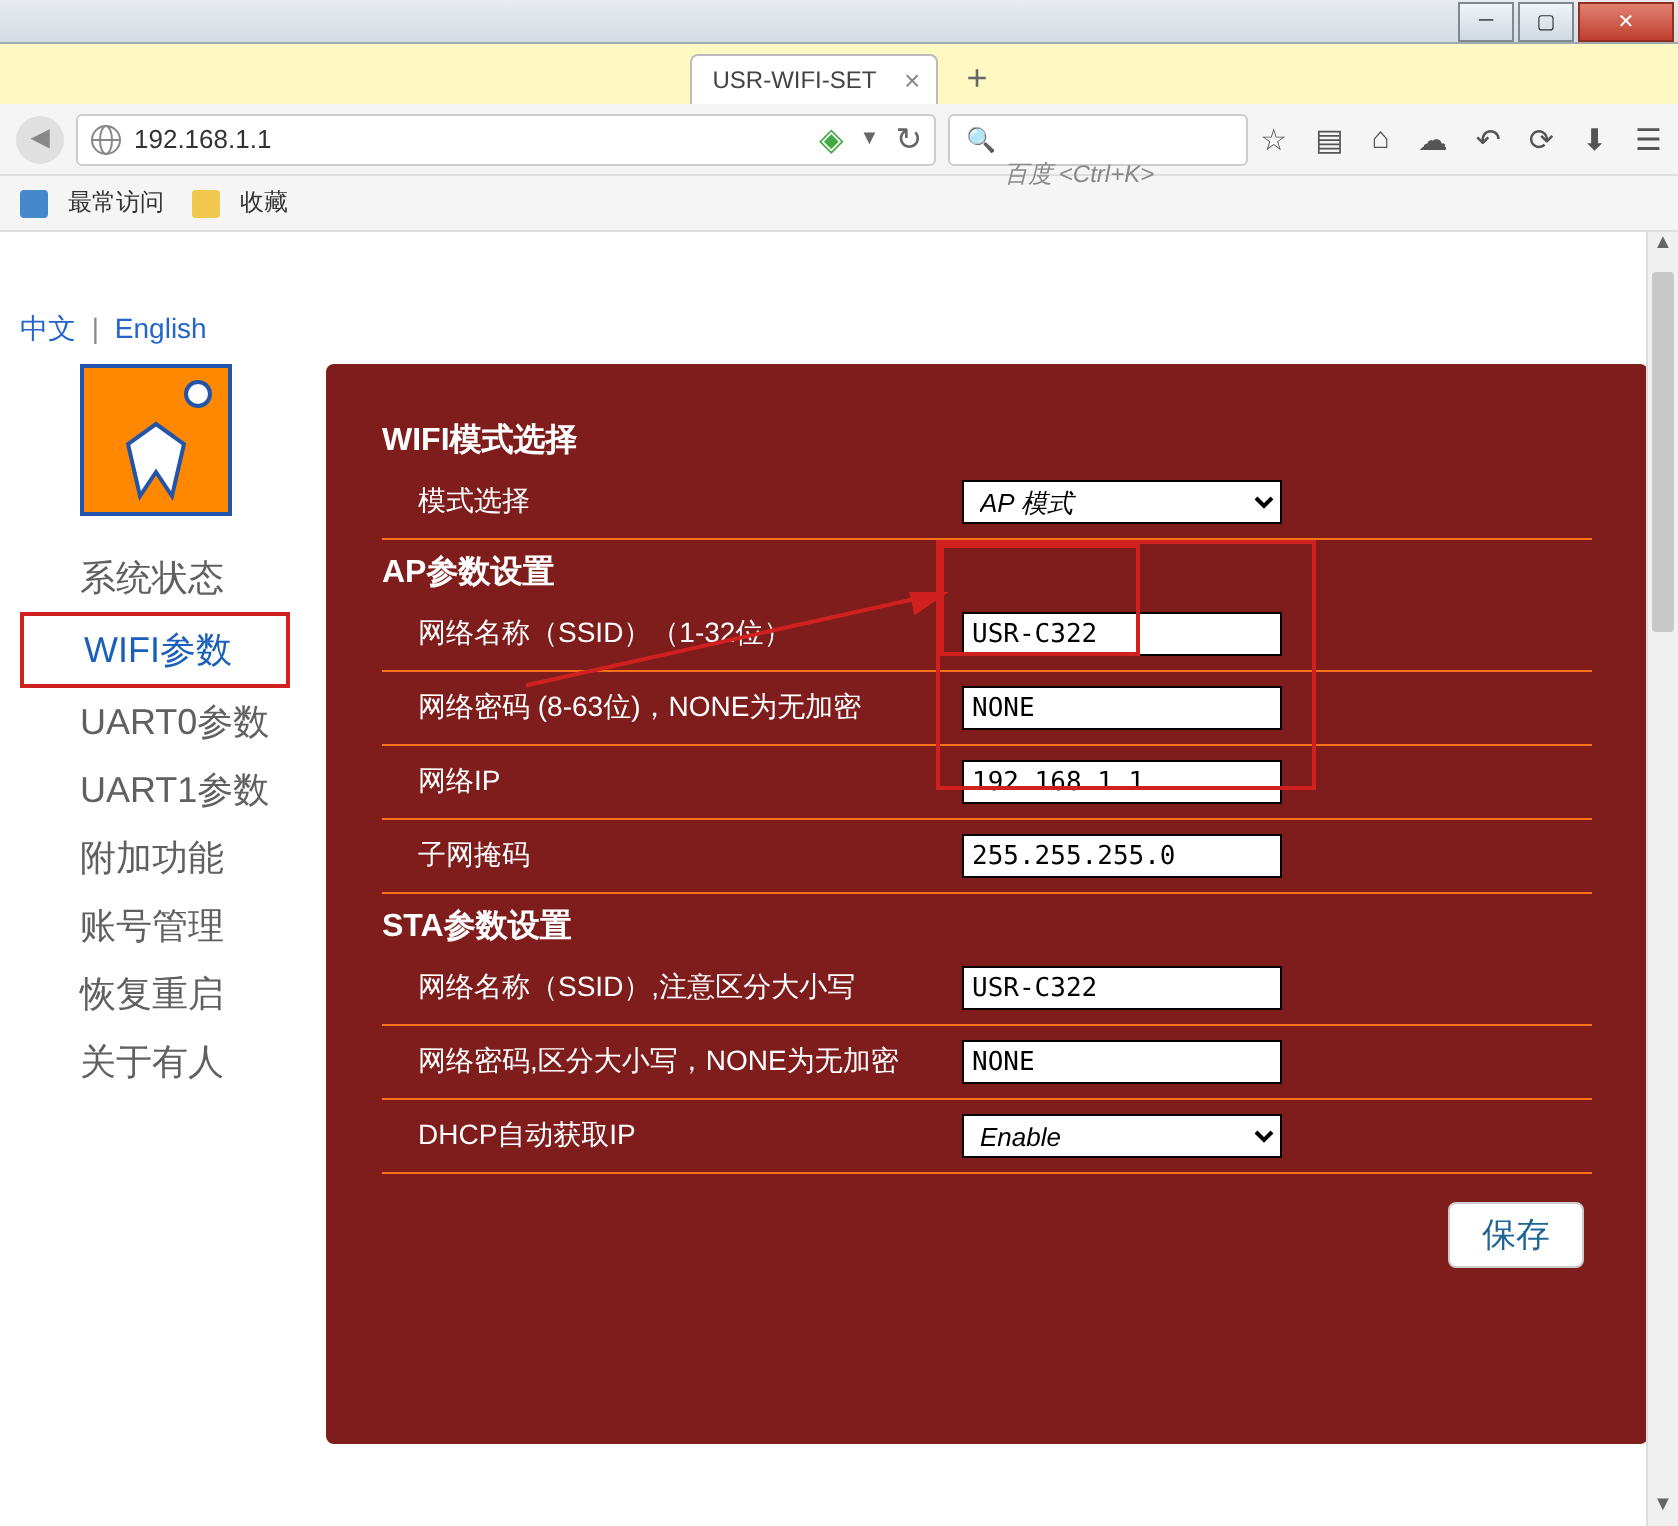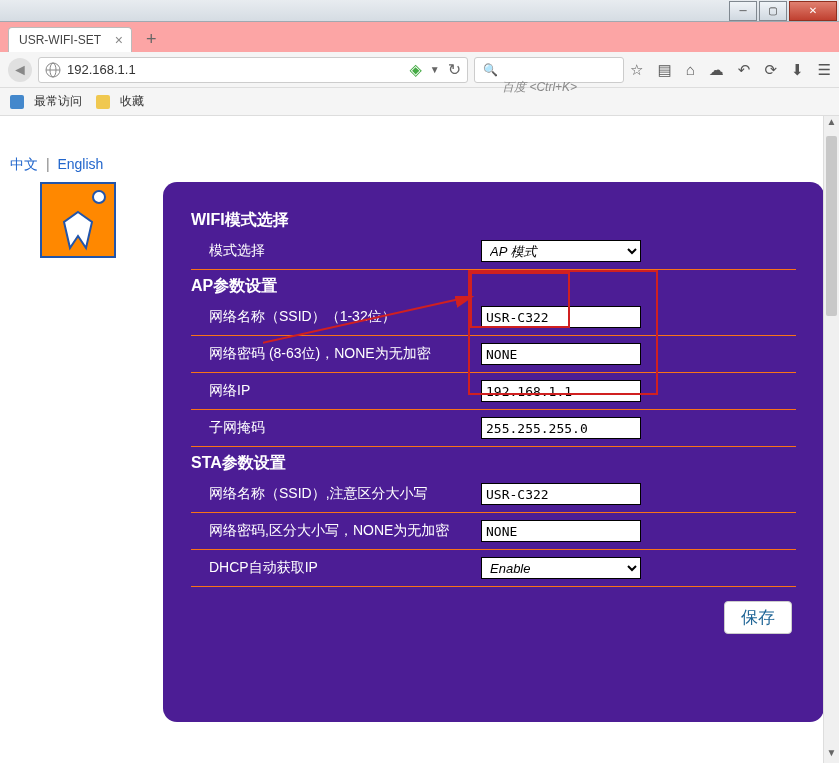--- a/index.html
+++ b/index.html
@@ -6,21 +6,21 @@
     body { font-family: "Microsoft YaHei", Arial, sans-serif; background: #fff; width: 839px; height: 763px; overflow: hidden; }
     
     
     .window-chrome { height: 22px; background: linear-gradient(#e8ecf0, #d5dce3); display: flex; justify-content: flex-end; align-items: center; border-bottom: 1px solid #a0a8b0; }
     .chrome-btn { width: 28px; height: 20px; margin-right: 2px; display: flex; align-items: center; justify-content: center; font-size: 10px; color: #333; }
     .chrome-min { background: linear-gradient(#f0f4f8, #d0d8e0); border: 1px solid #808890; }
     .chrome-max { background: linear-gradient(#f0f4f8, #d0d8e0); border: 1px solid #808890; }
     .chrome-close { background: linear-gradient(#e08070, #c04030); border: 1px solid #903020; color: #fff; width: 48px; }
     
     
-    .tab-bar { height: 30px; background: #fca5a5; display: flex; align-items: flex-end; padding-left: 8px; }
+    .tab-bar { height: 30px; background: #fef9c3; display: flex; align-items: flex-end; padding-left: 8px; justify-content: center; }
     .tab { background: #fff; border: 1px solid #bbb; border-bottom: none; border-radius: 4px 4px 0 0; padding: 5px 30px 5px 10px; font-size: 12px; color: #444; position: relative; display: flex; align-items: center; }
     .tab-close { position: absolute; right: 8px; font-size: 14px; color: #888; }
     .tab-new { margin-left: 6px; font-size: 18px; color: #666; padding: 2px 8px; }
     
     
     .url-bar { height: 36px; background: #f5f5f5; border-bottom: 1px solid #ddd; display: flex; align-items: center; padding: 4px 8px; gap: 6px; }
     .nav-back { width: 24px; height: 24px; border-radius: 50%; background: #e0e0e0; display: flex; align-items: center; justify-content: center; color: #888; font-size: 16px; }
     .url-input-wrap { flex: 1; display: flex; align-items: center; background: #fff; border: 1px solid #ccc; border-radius: 3px; height: 26px; padding: 0 6px; }
     .globe { width: 16px; height: 16px; margin-right: 6px; color: #888; }
     .url-text { flex: 1; font-size: 13px; color: #333; border: none; outline: none; }
@@ -49,21 +49,21 @@
     .sidebar { width: 135px; }
     .logo { width: 76px; height: 76px; background: #ff8800; border: 2px solid #2255aa; margin-left: 30px; margin-bottom: 14px; position: relative; }
     .logo-inner { position: absolute; top: 6px; right: 8px; width: 14px; height: 14px; border-radius: 50%; background: #fff; border: 2px solid #2255aa; }
     .logo-body { position: absolute; top: 24px; left: 12px; width: 48px; height: 44px; }
     .logo-body svg { width: 100%; height: 100%; }
     
     .nav-list { list-style: none; }
     .nav-item { font-size: 18px; color: #606060; padding: 5px 0 5px 30px; cursor: pointer; }
     .nav-item.active { color: #1a5fba; border: 2px solid #d02020; }
     
-    .config-panel { flex: 1; background: #4c1d95; border-radius: 14px; padding: 22px 28px 30px 28px; color: #fff; min-height: 540px; position: relative; }
+    .config-panel { flex: 1; background: #7f1d1d; border-radius: 4px; padding: 22px 28px 30px 28px; color: #fff; min-height: 540px; position: relative; }
     
     .section-title { font-size: 16px; font-weight: bold; margin-top: 6px; margin-bottom: 2px; }
     
     .form-row { display: flex; align-items: center; border-bottom: 1px solid #f97316; padding: 7px 0; }
     .form-label { width: 290px; font-size: 14px; padding-left: 18px; }
     .form-row input[type=text], .form-row select { width: 160px; height: 22px; background: #fff; color: #000; border: 1px solid #000; font-family: monospace; font-size: 13px; padding: 0 4px; }
     .form-row select { font-family: "Microsoft YaHei", Arial; font-style: italic; }
     
     .hl-box-1 { position: absolute; border: 2px solid #d02020; left: 305px; top: 88px; width: 190px; height: 125px; pointer-events: none; }
     .hl-box-2 { position: absolute; border: 2px solid #d02020; left: 307px; top: 90px; width: 100px; height: 56px; pointer-events: none; }
@@ -152,20 +152,30 @@
 
     <div class="sidebar">
       <div class="logo">
         <div class="logo-inner"></div>
         <div class="logo-body">
           <svg viewBox="0 0 48 44">
               <path d="M24 4 L38 14 L32 40 L24 28 L16 40 L10 14 Z" fill="#fff" stroke="#2255aa" stroke-width="2"></path>
             </svg>
         </div>
       </div>
+      <ul class="nav-list">
+        <li class="nav-item">系统状态</li>
+        <li class="nav-item active">WIFI参数</li>
+        <li class="nav-item">UART0参数</li>
+        <li class="nav-item">UART1参数</li>
+        <li class="nav-item">附加功能</li>
+        <li class="nav-item">账号管理</li>
+        <li class="nav-item">恢复重启</li>
+        <li class="nav-item">关于有人</li>
+      </ul>
     </div>
 
     <div class="config-panel">
 
       <div class="section-title">WIFI模式选择</div>
       <div class="form-row">
         <div class="form-label">模式选择</div>
         <select><option>AP 模式</option></select>
       </div>
 

